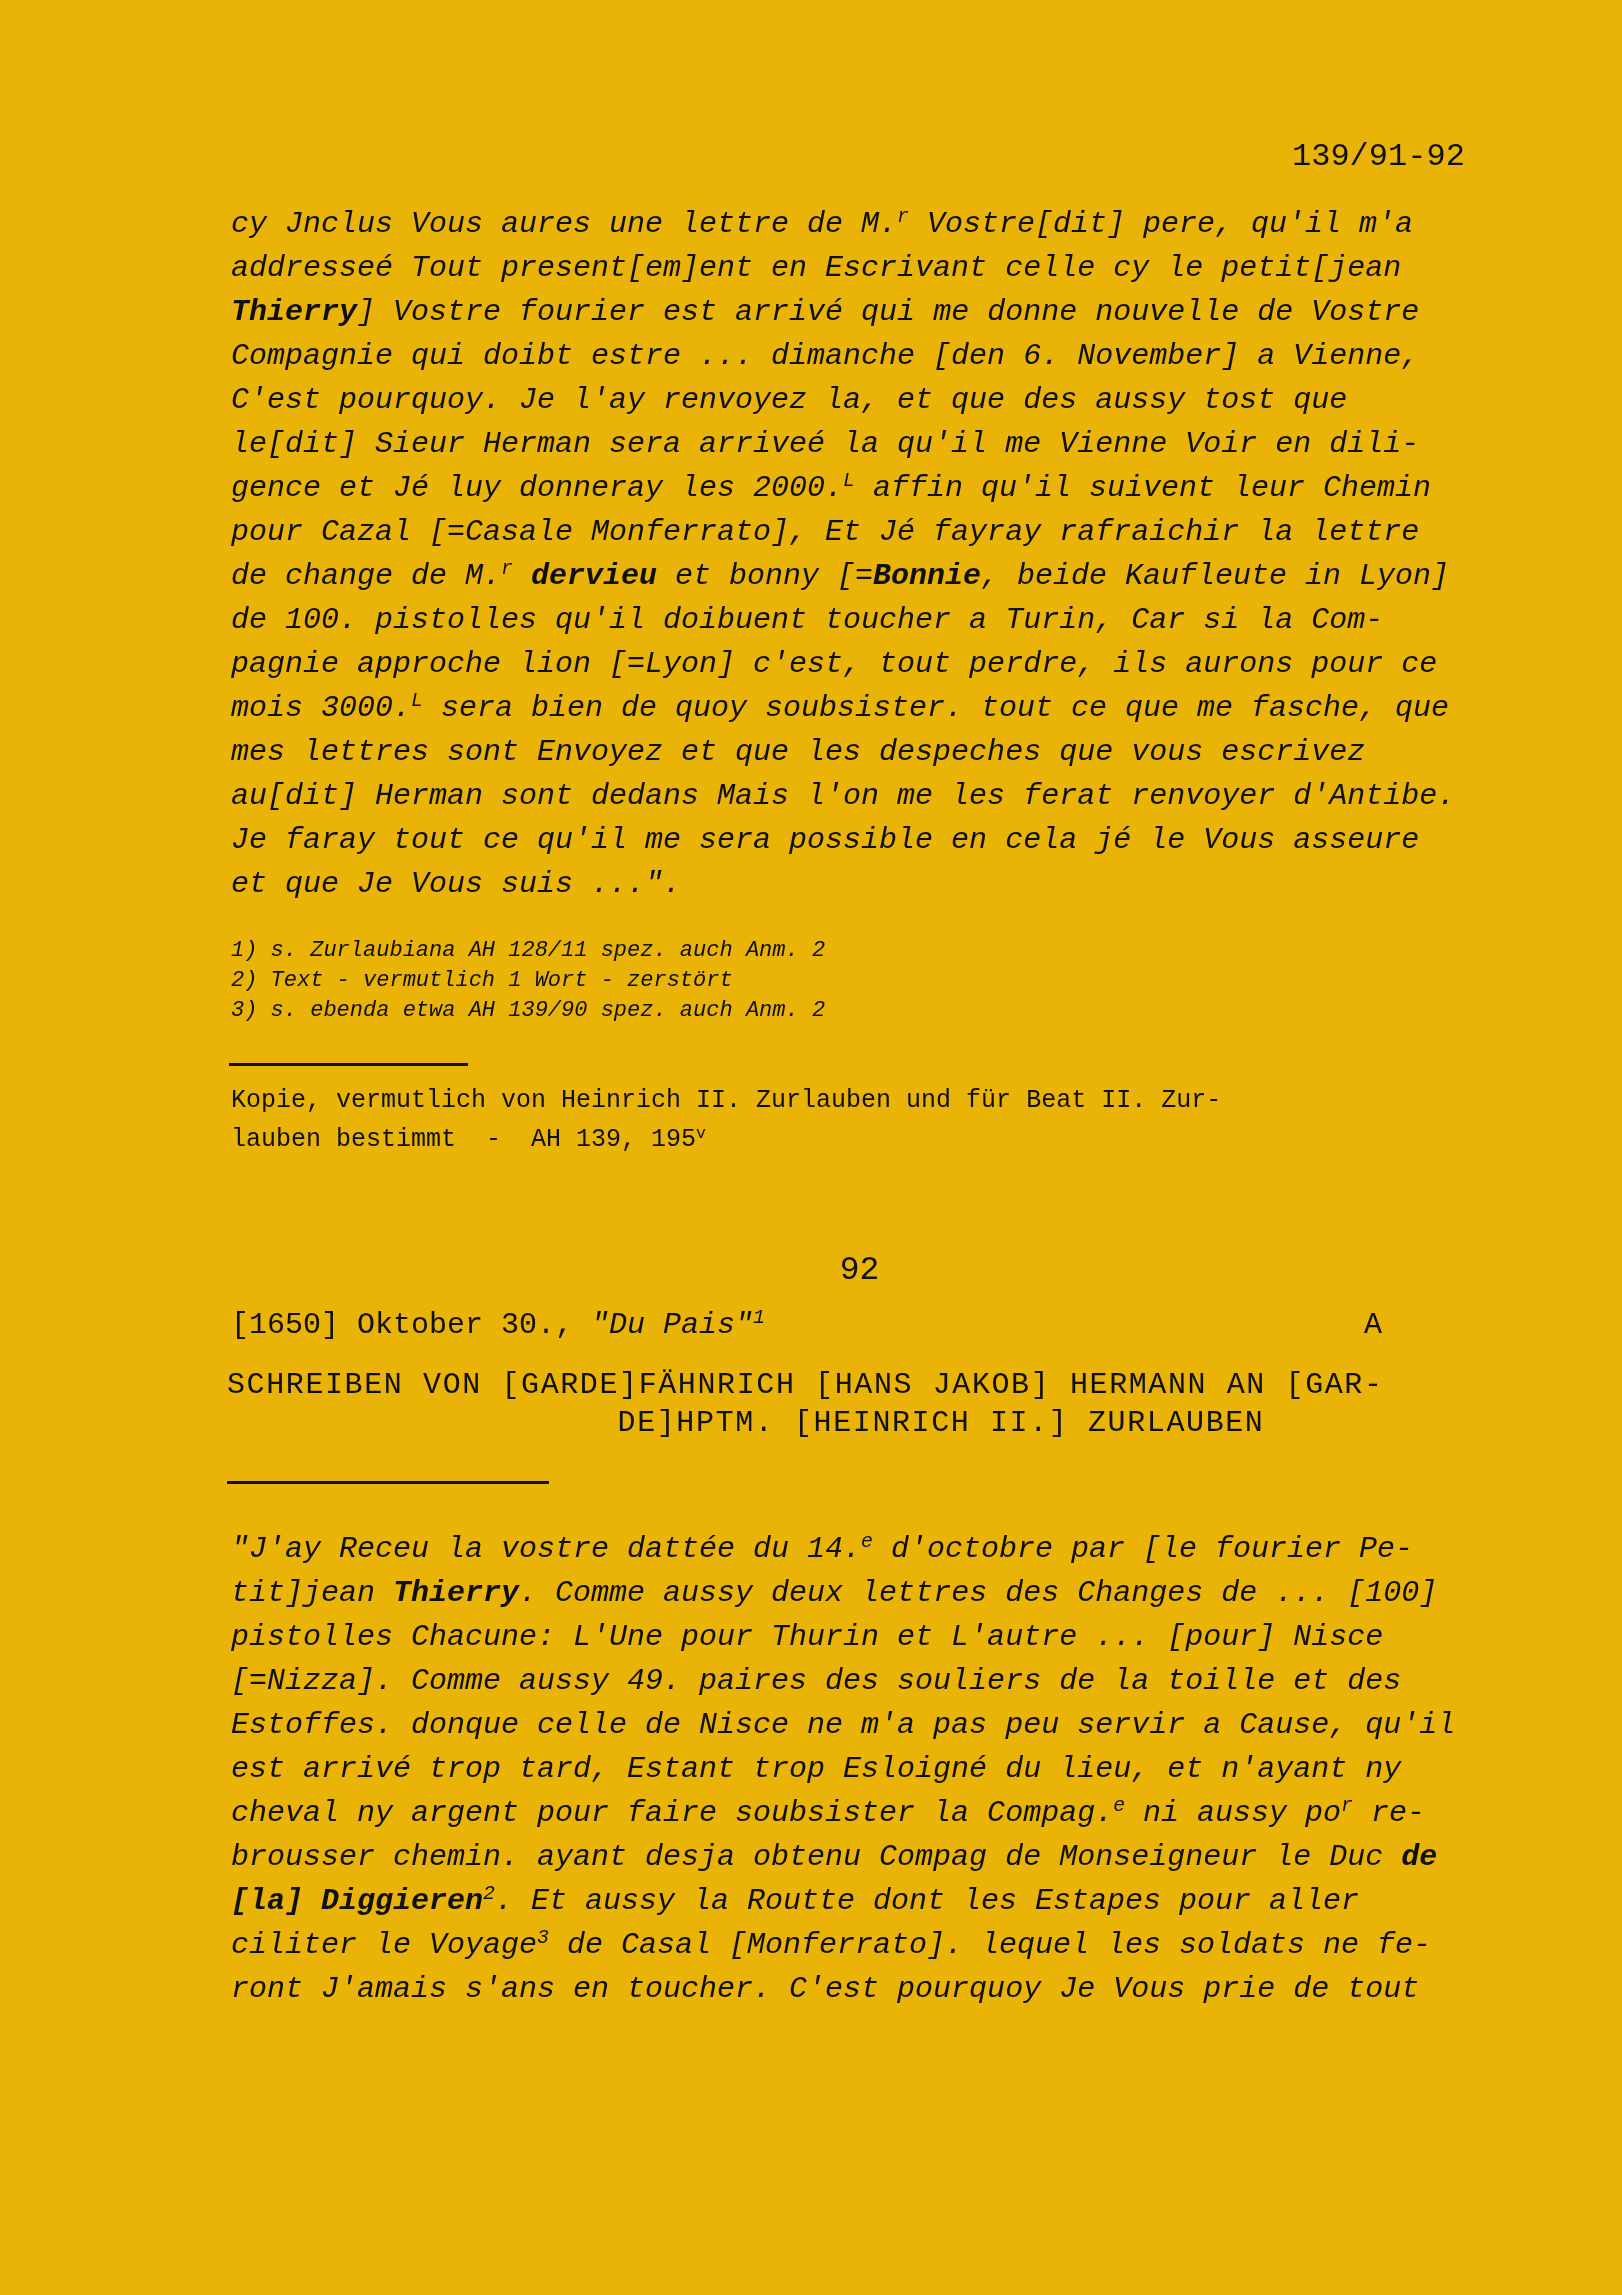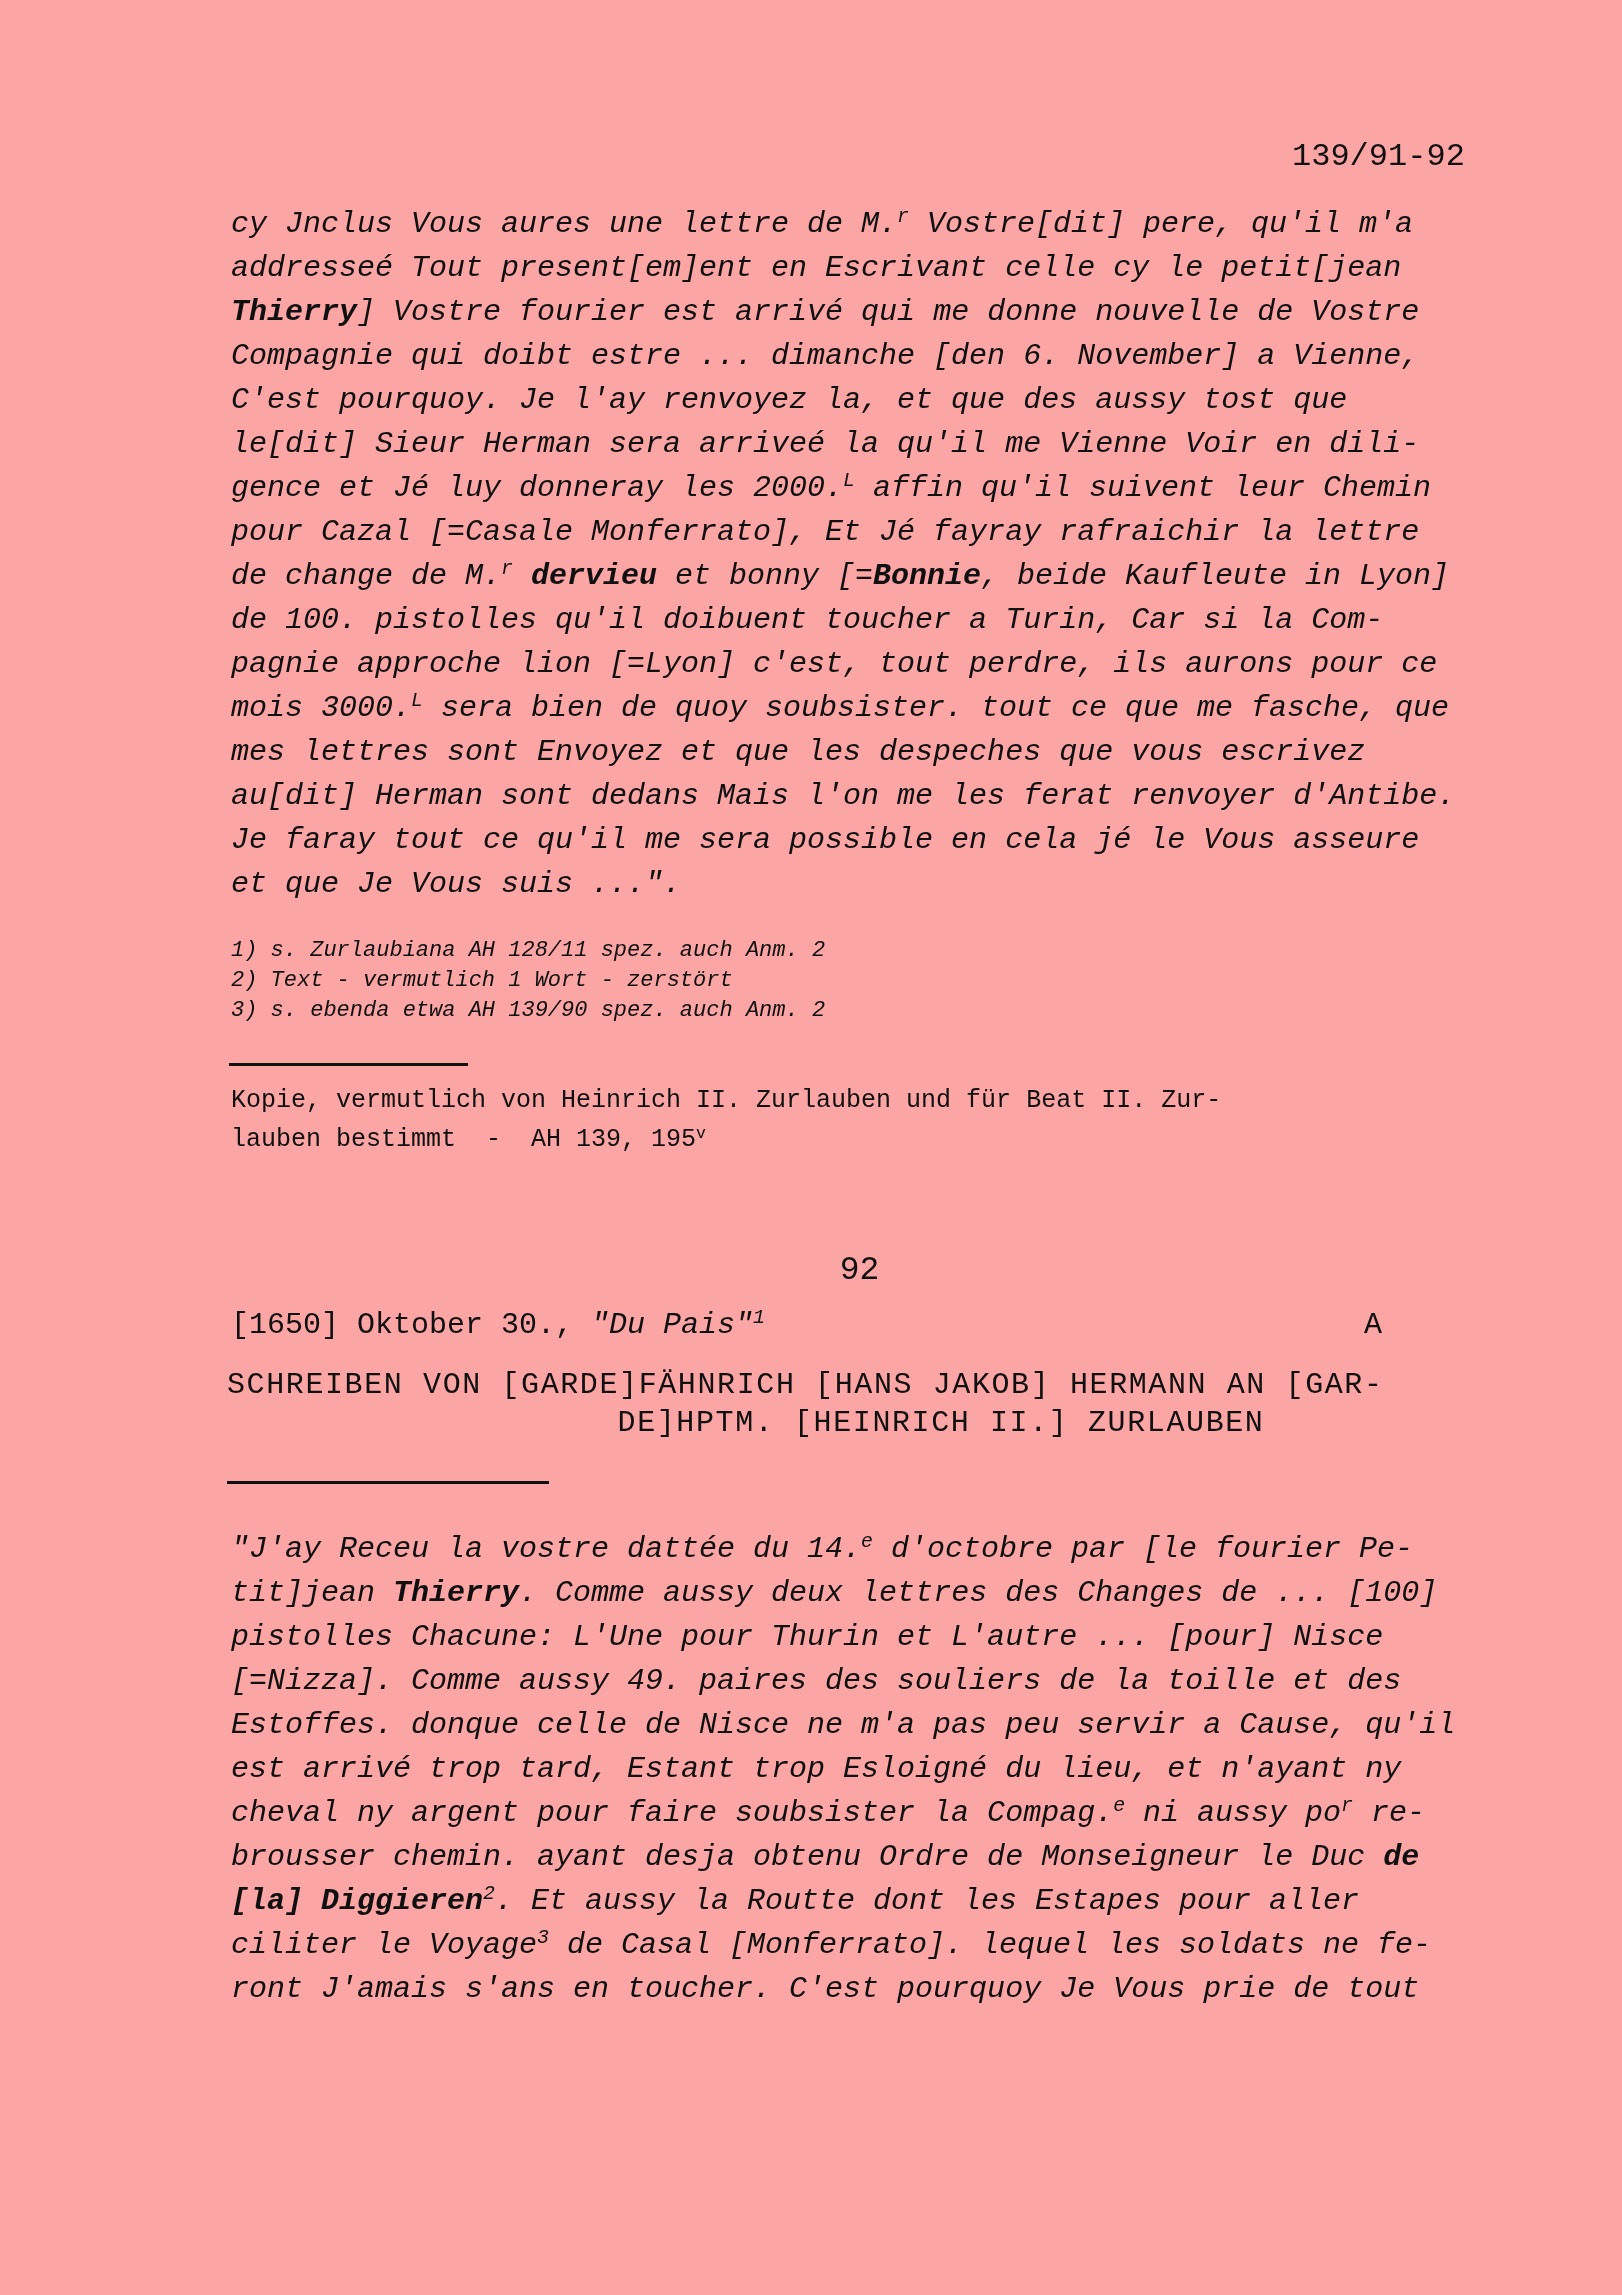--- a/index.html
+++ b/index.html
@@ -1,19 +1,19 @@
 <!DOCTYPE html>
 <html style="font-size:13px"><head>
 <meta charset="utf-8">
 <style>
   html,body{margin:0;padding:0;background:#e8e8e8;}
   .page{
     position:relative;
     width:1622px;height:2295px;
-    background:#fca5a5;
+    background:#eab308;
     color:#101010;
     font-family:"Liberation Mono","DejaVu Sans Mono",monospace;
     overflow:hidden;
   }
   .abs{position:absolute;}
   .rich .line{white-space:pre;}
   .it{font-style:italic;}
   .b{font-weight:bold;margin-top:8px;}
   .sup{font-size:66%;position:relative;top:-0.5em;line-height:0;}
 
@@ -96,20 +96,20 @@
   <div id="rule2" class="abs"></div>
 
   <div id="body92" class="abs rich">
       <div class="line"><span>"J'ay Receu la vostre dattée du 14.</span><span class="sup">e</span><span> d'octobre par [le fourier Pe-</span></div>
       <div class="line"><span>tit]jean </span><span class="b">Thierry</span><span>. Comme aussy deux lettres des Changes de ... [100]</span></div>
       <div class="line"><span>pistolles Chacune: L'Une pour Thurin et L'autre ... [pour] Nisce</span></div>
       <div class="line"><span>[=Nizza]. Comme aussy 49. paires des souliers de la toille et des</span></div>
       <div class="line"><span>Estoffes. donque celle de Nisce ne m'a pas peu servir a Cause, qu'il</span></div>
       <div class="line"><span>est arrivé trop tard, Estant trop Esloigné du lieu, et n'ayant ny</span></div>
       <div class="line"><span>cheval ny argent pour faire soubsister la Compag.</span><span class="sup">e</span><span> ni aussy po</span><span class="sup">r</span><span> re-</span></div>
-      <div class="line"><span>brousser chemin. ayant desja obtenu Ordre de Monseigneur le Duc </span><span class="b">de</span></div>
+      <div class="line"><span>brousser chemin. ayant desja obtenu Compag de Monseigneur le Duc </span><span class="b">de</span></div>
       <div class="line"><span class="b">[la] Diggieren</span><span class="sup">2</span><span>. Et aussy la Routte dont les Estapes pour aller</span></div>
       <div class="line"><span>ciliter le Voyage</span><span class="sup">3</span><span> de Casal [Monferrato]. lequel les soldats ne fe-</span></div>
       <div class="line"><span>ront J'amais s'ans en toucher. C'est pourquoy Je Vous prie de tout</span></div>
     </div>
 
 </div>
 
 
 </body></html>

